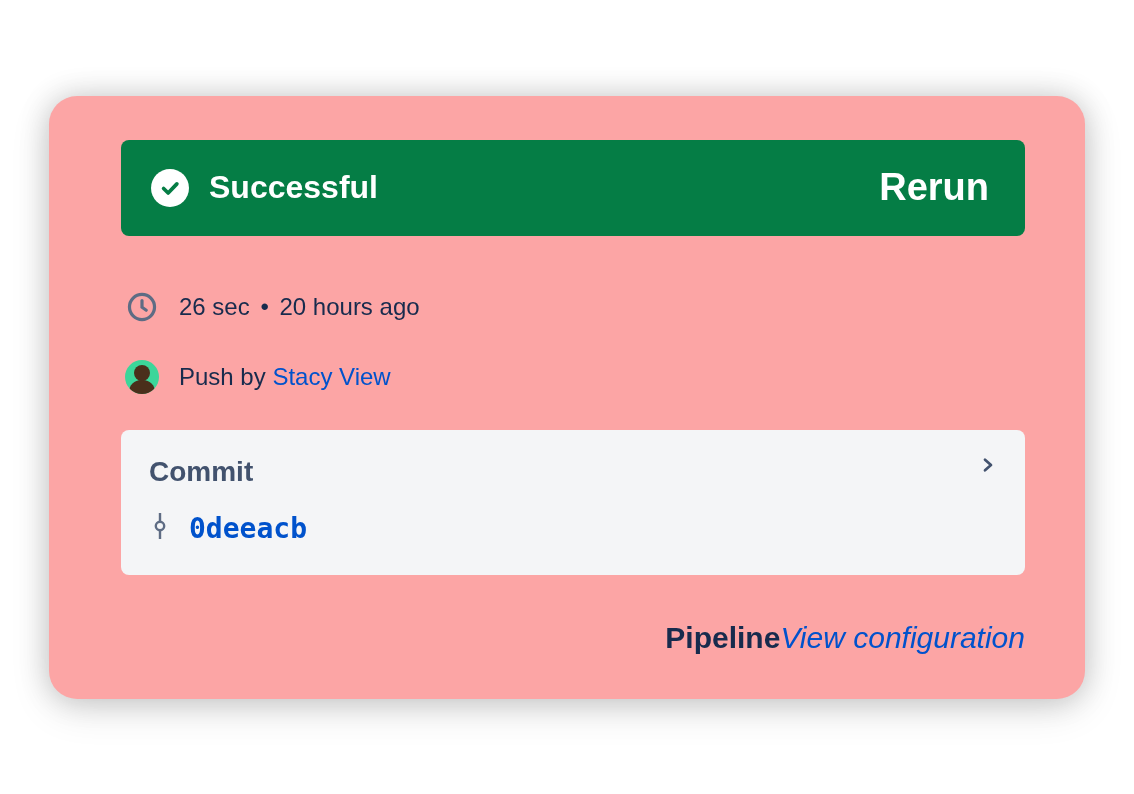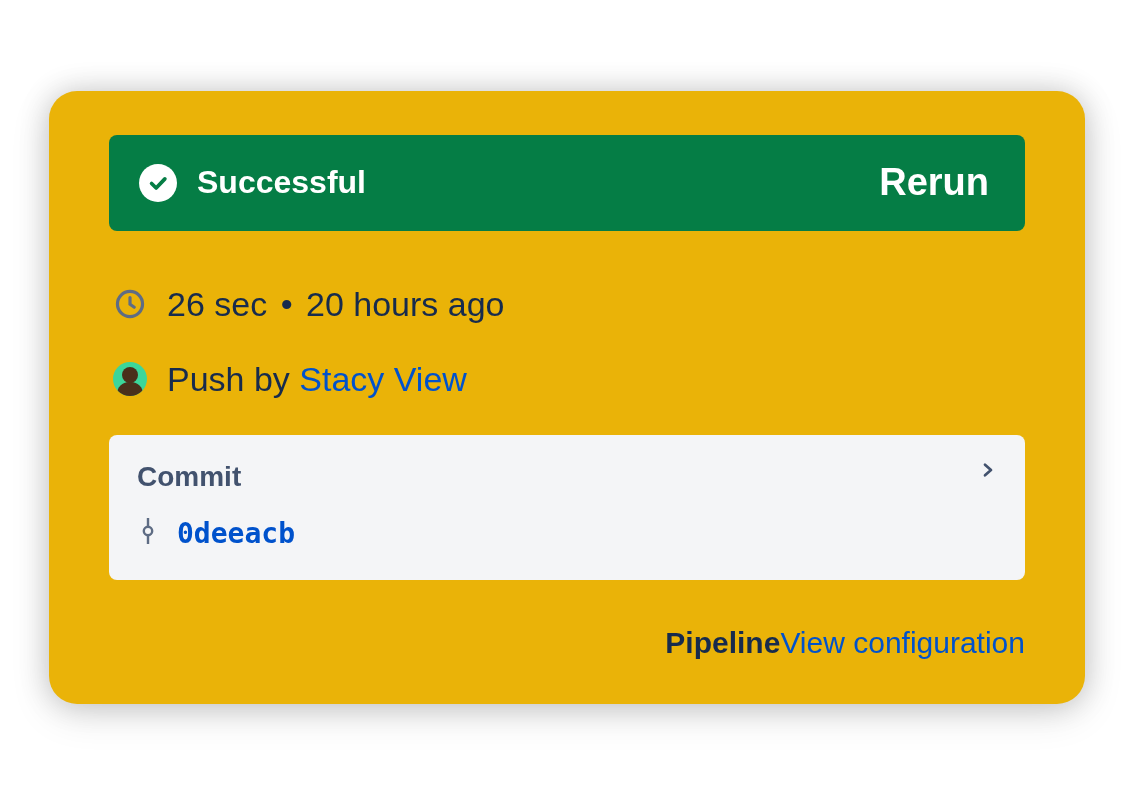--- a/index.html
+++ b/index.html
@@ -11,24 +11,24 @@
       font-family: -apple-system, BlinkMacSystemFont, "Segoe UI", Helvetica, Arial, sans-serif;
       background: #fff;
       width: 1134px;
       height: 794px;
       display: flex;
       align-items: center;
       justify-content: center;
     }
     .card {
       width: 1036px;
-      background: #eab308;
+      background: #fca5a5;
       border-radius: 28px;
       box-shadow: 0 0 30px rgba(0,0,0,0.18), 0 10px 40px rgba(0,0,0,0.12);
-      padding: 44px 0 44px 0;
+      padding: 44px 0 44px 12px;
       overflow: hidden;
     }
     .inner {
       padding: 0 60px;
     }
     
     .status-banner {
       background: #057d45;
       border-radius: 8px;
       height: 96px;
@@ -76,21 +76,21 @@
     }
     .meta-row .icon-slot {
       width: 34px;
       height: 34px;
       display: flex;
       align-items: center;
       justify-content: center;
       flex-shrink: 0;
     }
     .meta-text {
-      font-size: 34px;
+      font-size: 24px;
       color: #172b4d;
       font-weight: 400;
     }
     .meta-text .bullet {
       padding: 0 4px;
     }
     .author-link {
       color: #0052cc;
       text-decoration: none;
     }
@@ -163,20 +163,21 @@
     .pipeline-title {
       font-size: 30px;
       font-weight: 700;
       color: #172b4d;
     }
     .view-config {
       font-size: 30px;
       font-weight: 400;
       color: #0052cc;
       cursor: pointer;
+      font-style: italic;
     }
   </style>
 </head>
 <body>
 
 <div class="card">
   <div class="inner">
 
     <div class="status-banner">
       <div class="status-left">

